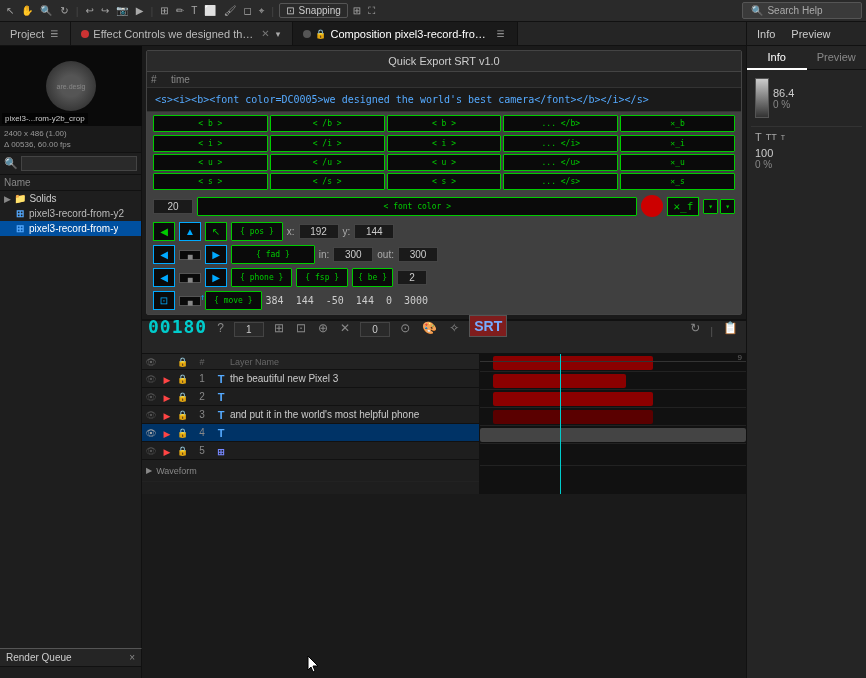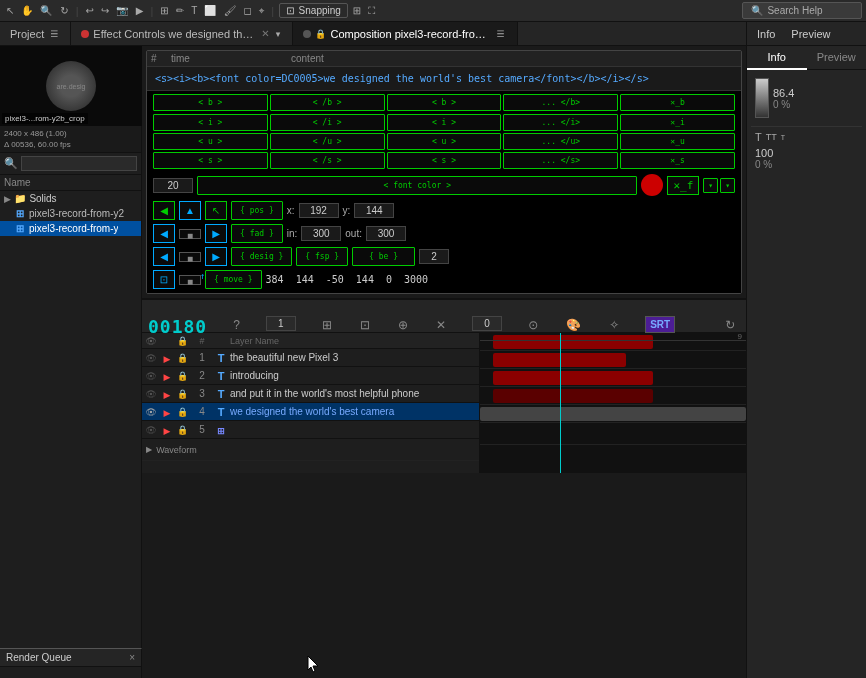--- a/index.html
+++ b/index.html
@@ -259,21 +259,21 @@
       border-bottom: 1px solid #333;
       font-size: 10px;
       color: #888;
       padding: 2px 4px;
     }
     .srt-col-hash { width: 20px; }
     .srt-col-time { width: 120px; }
     .srt-col-content { flex: 1; }
 
     .srt-content-area {
-      background: #000000;
+      background: #404040;
     }
     .srt-text-preview {
       padding: 6px 8px;
       font-size: 10px;
       color: #5af;
       background: #1a1a1a;
       border-bottom: 1px solid #333;
       font-family: monospace;
       word-break: break-all;
     }
@@ -368,22 +368,22 @@
       background: #1a1a1a;
       border-top: 2px solid #111;
       display: flex;
       flex-direction: column;
     }
     .timeline-toolbar {
       height: 30px;
       background: #252525;
       border-bottom: 1px solid #111;
       display: flex;
-      align-items: flex-start;
-      gap: 24px;
+      align-items: flex-end;
+      gap: 8px;
       padding: 16px 6px;
     }
     .time-display {
       color: #00cccc;
       font-size: 18px;
       font-family: monospace;
       font-weight: bold;
       letter-spacing: 1px;
     }
     .timeline-btn {
@@ -397,24 +397,24 @@
       border: 1px solid #444;
       color: #ccc;
       font-size: 10px;
       padding: 1px 4px;
       width: 30px;
       text-align: center;
       outline: none;
     }
 
     .srt-icon-btn {
-      background: #4c1d95;
+      background: #7f1d1d;
       border: 1px solid #555;
       color: #7af;
-      font-size: 10px;
+      font-size: 14px;
       padding: 2px 4px;
       cursor: pointer;
       font-weight: bold;
     }
 
     .timeline-main {
       display: flex;
       flex: 1;
       overflow: hidden;
     }
@@ -652,24 +652,26 @@
       <span class="footer-btn">🔍</span>
       <span style="flex:1"></span>
       <span class="bpc-label">8 bpc</span>
       <span class="footer-btn">🗑</span>
     </div>
   </div>
 
   <div class="center-panel">
 
     <div class="srt-panel">
+      <div class="srt-header">
+        <span>Quick Export SRT v1.0</span>
+      </div>
       <div class="srt-table-header">
         <span class="srt-col-hash">#</span>
         <span class="srt-col-time">time</span>
-        <span class="srt-col-content">content</span>
       </div>
       <div class="srt-content-area">
         <div class="srt-text-preview">&lt;s&gt;&lt;i&gt;&lt;b&gt;&lt;font color=DC0005&gt;we designed the world's best camera&lt;/font&gt;&lt;/b&gt;&lt;/i&gt;&lt;/s&gt;</div>
 
         <div style="display:grid;grid-template-columns:repeat(5,1fr);gap:2px;padding:3px 6px">
           <div class="srt-btn">&lt; b &gt;</div>
           <div class="srt-btn">&lt; /b &gt;</div>
           <div class="srt-btn">&lt; b &gt;</div>
           <div class="srt-btn">... &lt;/b&gt;</div>
           <div class="srt-btn">✕_b</div>
@@ -715,34 +717,34 @@
           <span style="color:#aaa;font-size:10px">x:</span>
           <input type="text" class="srt-input" value="192" style="width: 40px;">
           <span style="color:#aaa;font-size:10px">y:</span>
           <input type="text" class="srt-input" value="144" style="width: 40px;">
         </div>
 
         <div style="display:flex;align-items:center;gap:4px;padding:2px 6px">
           <div class="arr-btn" style="border-color:#00aaff;color:#00aaff">◀</div>
           <div class="arr-btn" style="border-color:#555;color:#888;width:10px;height:10px;padding:0">■</div>
           <div class="arr-btn" style="border-color:#00aaff;color:#00aaff">▶</div>
-          <div class="srt-btn" style="padding:4px 8px">{ fad }</div>
+          <div class="srt-btn" style="padding:4px 24px">{ fad }</div>
           <span style="color:#aaa;font-size:10px">in:</span>
           <input type="text" class="srt-input" value="300" style="width: 40px;">
           <span style="color:#aaa;font-size:10px">out:</span>
           <input type="text" class="srt-input" value="300" style="width: 40px;">
         </div>
 
         <div style="display:flex;align-items:center;gap:4px;padding:2px 6px">
           <div class="arr-btn" style="border-color:#00aaff;color:#00aaff">◀</div>
           <div class="arr-btn" style="border-color:#555;color:#888;width:10px;height:10px;padding:0">■</div>
           <div class="arr-btn" style="border-color:#00aaff;color:#00aaff">▶</div>
-          <div class="srt-btn" style="padding:4px 8px">{ desig }</div>
+          <div class="srt-btn" style="padding:4px 8px">{ phone }</div>
           <div class="srt-btn" style="padding:4px 8px">{ fsp }</div>
-          <div class="srt-btn" style="padding:4px 16px">{ be }</div>
+          <div class="srt-btn" style="padding:4px 5px">{ be }</div>
           <input type="text" class="srt-input" value="2" style="width: 30px;">
         </div>
 
         <div style="display:flex;align-items:center;gap:4px;padding:2px 6px 4px">
           <div class="arr-btn" style="border-color:#00aaff;color:#00aaff" title="move">⊡</div>
           <div class="arr-btn" style="border-color:#555;color:#888;width:10px;height:10px;padding:0">■</div>
           <div class="srt-btn" style="padding:4px 8px;position:relative">
             <span style="position:absolute;left:-6px;top:0;color:#00aaff;font-size:9px">↑</span>
             { move }
           </div>
@@ -790,37 +792,35 @@
             <div class="layer-num">1</div>
             <div class="layer-icon"><span class="layer-t">T</span></div>
             <div class="layer-name">the beautiful new Pixel 3</div>
           </div>
           <div class="layer-row">
             <div class="layer-eye">👁</div>
             <div style="width:14px;text-align:center"><span style="color:#f44;font-size:9px">▶</span></div>
             <div class="layer-lock">🔒</div>
             <div class="layer-num">2</div>
             <div class="layer-icon"><span class="layer-t">T</span></div>
-            <div class="layer-name">introducing</div>
           </div>
           <div class="layer-row">
             <div class="layer-eye">👁</div>
             <div style="width:14px;text-align:center"><span style="color:#f44;font-size:9px">▶</span></div>
             <div class="layer-lock">🔒</div>
             <div class="layer-num">3</div>
             <div class="layer-icon"><span class="layer-t">T</span></div>
             <div class="layer-name">and put it in the world's most helpful phone</div>
           </div>
           <div class="layer-row selected">
             <div class="layer-eye" style="color:#aaa">👁</div>
             <div style="width:14px;text-align:center"><span style="color:#f44;font-size:9px">▶</span></div>
             <div class="layer-lock">🔒</div>
             <div class="layer-num">4</div>
             <div class="layer-icon"><span class="layer-t">T</span></div>
-            <div class="layer-name selected-layer">we designed the world's best camera</div>
           </div>
           <div class="layer-row">
             <div class="layer-eye">👁</div>
             <div style="width:14px;text-align:center"><span style="color:#f44;font-size:9px">▶</span></div>
             <div class="layer-lock">🔒</div>
             <div class="layer-num">5</div>
             <div class="layer-icon"><span class="layer-v" style="color:#7788ff;font-size:9px">⊞</span></div>
           </div>
 
           <div class="waveform-row">

